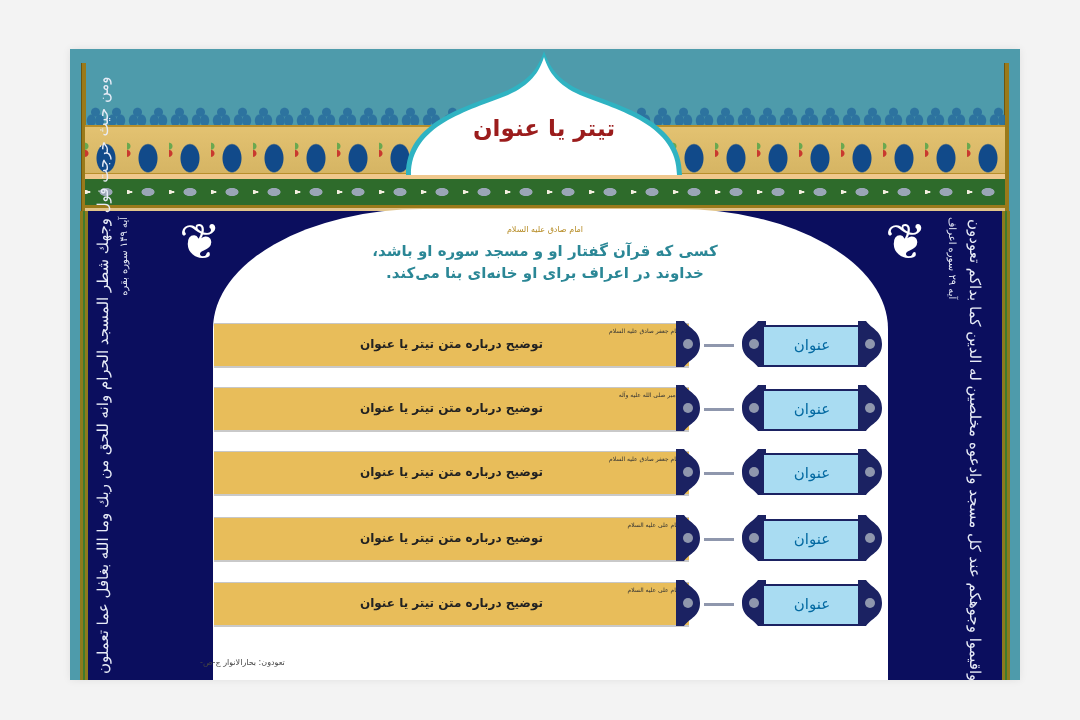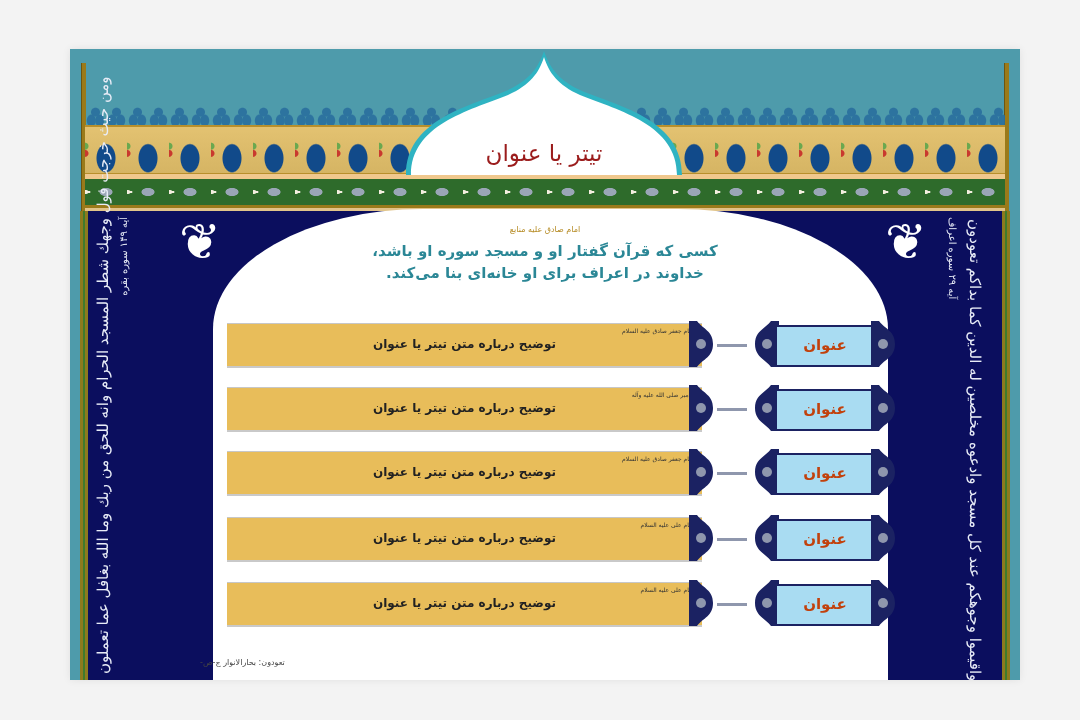--- a/index.html
+++ b/index.html
@@ -89,44 +89,44 @@
     .vtext.right-main { right: 36px; top: 170px; font-size: 15px; height: 455px; text-align: center; }
     .vtext.right-ref { right: 62px; top: 168px; font-size: 10px; }
 
     
     .dome {
       position: absolute; left: 336px; top: 2px; width: 276px; height: 124px;
     }
     .dome svg { position: absolute; left: 0; top: 0; }
     .dome-title {
       position: absolute; left: 0; right: 0; top: 64px; text-align: center;
-      color: #9b1c1c; font-size: 23px; font-weight: normal; direction: rtl; margin-top: 25px;
+      color: #9b1c1c; font-size: 23px; font-weight: bold; direction: rtl;
     }
 
     
     .hadith-source { position: absolute; left: 0; right: 0; top: 176px; text-align: center; color: #b58a22; font-size: 8px; direction: rtl; }
     .hadith-text { position: absolute; left: 0; right: 0; top: 191px; text-align: center; color: #2b8796; font-size: 15px; font-weight: bold; direction: rtl; line-height: 22px; }
 
     
-    .row { position: absolute; left: 157px; width: 670px; height: 46px; }
+    .row { position: absolute; left: 144px; width: 670px; height: 46px; }
     .bar {
       position: absolute; left: 0; top: 0; width: 475px; height: 42px;
       background: #e8bd5a;
       border-top: 1px solid #c7c7c7; border-bottom: 2px solid #c9c9c9;
     }
     .bar-source { position: absolute; right: 8px; top: 3px; font-size: 6px; color: #333; direction: rtl; }
     .bar-desc { position: absolute; left: 0; right: 0; top: 13px; text-align: center; font-size: 12px; font-weight: bold; color: #222; direction: rtl; }
     .cap { position: absolute; top: -2px; width: 32px; height: 46px; }
     .cap svg { display: block; }
     .connector { position: absolute; top: 21px; height: 3px; background: #8f97ad; }
     .badge {
       position: absolute; left: 550px; top: 2px; width: 96px; height: 42px;
       background: #a9dcf2; border-top: 2px solid #1b2262; border-bottom: 2px solid #1b2262; box-sizing: border-box;
     }
-    .badge-label { position: absolute; left: 0; right: 0; top: 9px; text-align: center; color: #c2410c; font-size: 15px; font-weight: bold; direction: rtl; }
+    .badge-label { position: absolute; left: 0; right: 0; top: 9px; text-align: center; color: #0369a1; font-size: 15px; font-weight: normal; direction: rtl; }
 
     .footer-src { position: absolute; left: 130px; top: 609px; font-size: 8px; color: #444; direction: rtl; }
   </style>
 </head>
 <body>
 
 <div class="poster">
   <div class="post left"></div>
   <div class="post right"></div>
 
@@ -150,21 +150,21 @@
   <div class="ornament right">❦</div>
 
   <div class="dome">
     <svg width="276" height="124" viewBox="0 0 276 124">
       <path d="M0 124 C 0 70, 60 56, 100 40 C 122 30, 132 18, 138 0 C 144 18, 154 30, 176 40 C 216 56, 276 70, 276 124 Z" fill="#2fb3c2"></path>
       <path d="M5 124 C 5 74, 62 60, 102 44 C 124 34, 133 22, 138 6 C 143 22, 152 34, 174 44 C 214 60, 271 74, 271 124 Z" fill="#ffffff"></path>
     </svg>
     <div class="dome-title">تیتر یا عنوان</div>
   </div>
 
-  <div class="hadith-source">امام صادق علیه منابع</div>
+  <div class="hadith-source">امام صادق علیه السلام</div>
   <div class="hadith-text">
     <div>کسی که قرآن گفتار او و مسجد سوره او باشد،</div>
     <div>خداوند در اعراف برای او خانه‌ای بنا می‌کند.</div>
   </div>
 
   <div class="row" style="top:274px;">
     <div class="bar">
       <div class="bar-source">امام جعفر صادق علیه السلام</div>
       <div class="bar-desc">توضیح درباره متن تیتر یا عنوان</div>
     </div>

